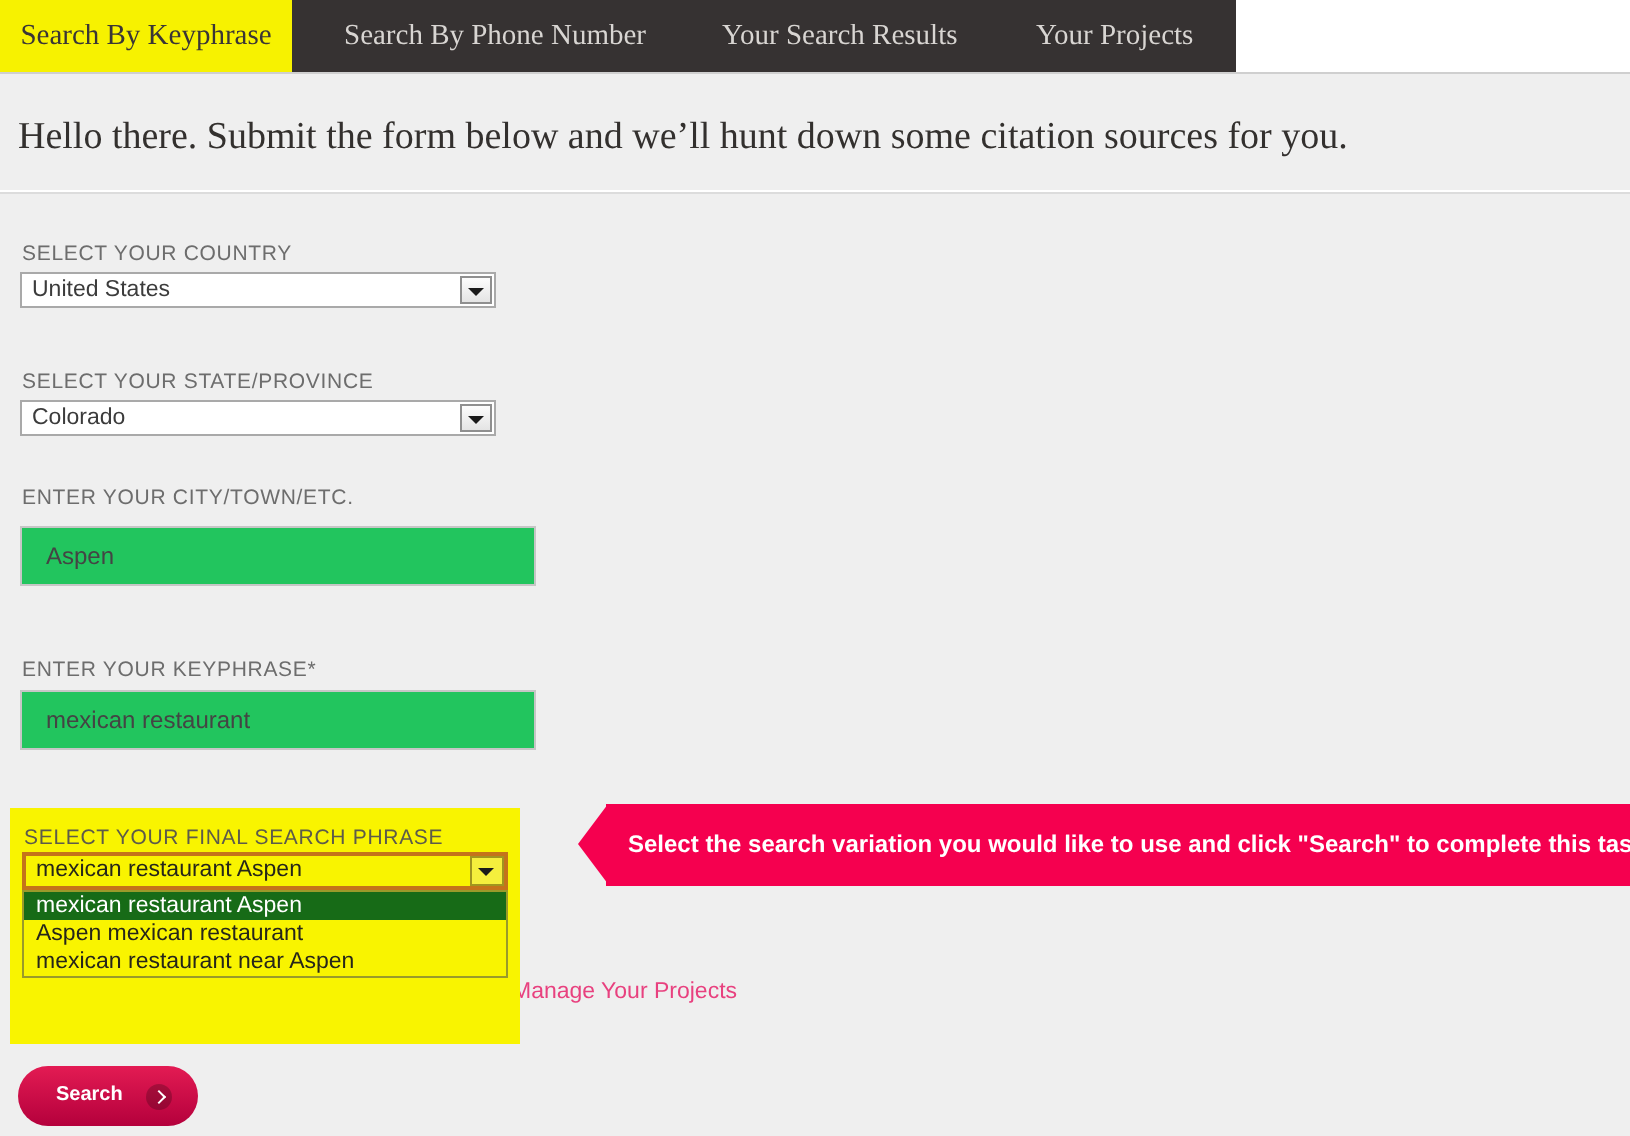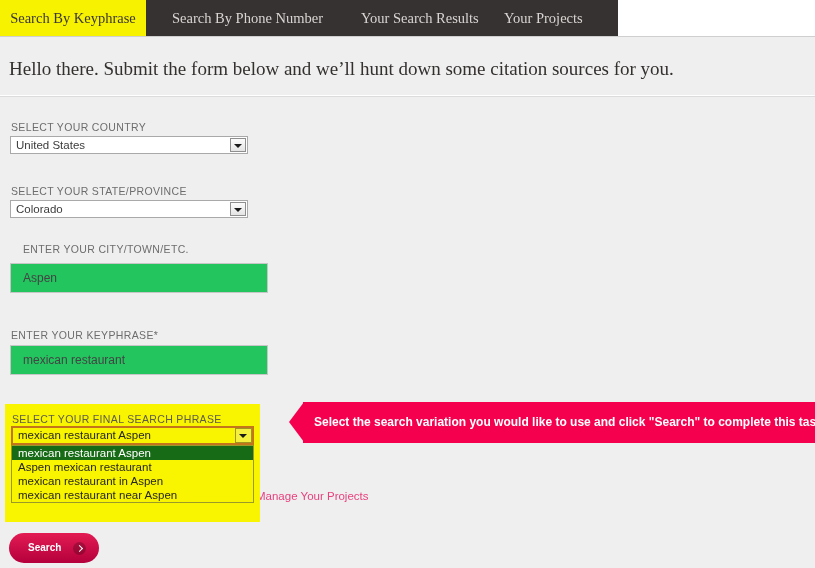--- a/index.html
+++ b/index.html
@@ -48,21 +48,21 @@
     white-space: nowrap;
     cursor: pointer;
   }
   .tab.active {
     background: #f7f200;
     color: #3a3636;
   }
   .tab-0 { left: 0;   width: 146px; text-align: center; }
   .tab-1 { left: 172px; }
   .tab-2 { left: 361px; }
-  .tab-3 { left: 504px; text-align: right; }
+  .tab-3 { left: 518px; text-align: right; }
 
   
   .heading {
     position: absolute;
     left: 9px;
     top: 58px;
     font-family: "Liberation Serif", serif;
     font-size: 19px;
     color: #33302e;
     white-space: nowrap;
@@ -352,39 +352,38 @@
   <span class="sel-text">United States</span>
   <span class="sel-btn"></span>
 </div>
 
 <div class="field-label" style="left:11px; top:185px;">SELECT YOUR STATE/PROVINCE</div>
 <div class="select-box" style="left:10px; top:200px; width:238px;">
   <span class="sel-text">Colorado</span>
   <span class="sel-btn"></span>
 </div>
 
-<div class="field-label" style="left:11px; top:243px;margin-left:12px;">ENTER YOUR CITY/TOWN/ETC.</div>
+<div class="field-label" style="left:11px; top:243px;">ENTER YOUR CITY/TOWN/ETC.</div>
 <input class="text-box" style="left: 10px; top: 263px; width: 258px;" type="text" value="Aspen">
 
 <div class="field-label" style="left:11px; top:329px;text-align:center;">ENTER YOUR KEYPHRASE*</div>
 <input class="text-box" style="left: 10px; top: 345px; width: 258px;" type="text" value="mexican restaurant">
 
 <div class="occluded-text">AL)</div>
 <div class="manage-link">Manage Your Projects</div>
 
 <div class="highlight-box">
   <div class="hl-label">SELECT YOUR FINAL SEARCH PHRASE</div>
   <div class="hl-select">
     <span class="sel-text">mexican restaurant Aspen</span>
     <span class="sel-btn"></span>
   </div>
   <div class="dropdown-list">
     <div class="dd-option selected">mexican restaurant Aspen</div>
     <div class="dd-option">Aspen mexican restaurant</div>
-    <div class="dd-option">mexican restaurant in Aspen</div>
     <div class="dd-option">mexican restaurant near Aspen</div>
   </div>
 </div>
 
 <div class="callout">
   <div class="callout-arrow"></div>
   <div class="callout-body"></div>
   <div class="callout-text">Select the search variation you would like to use and click "Search" to complete this task.</div>
 </div>
 

